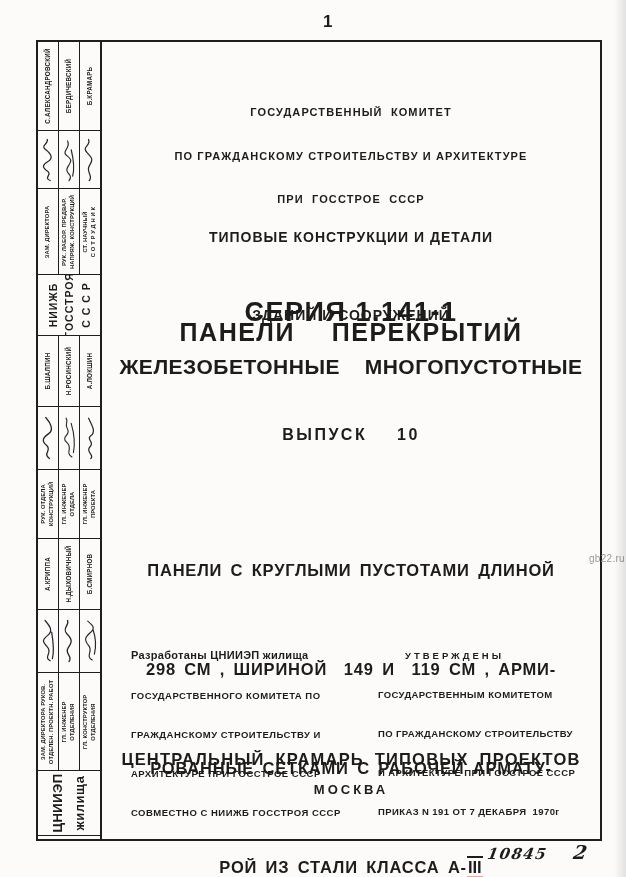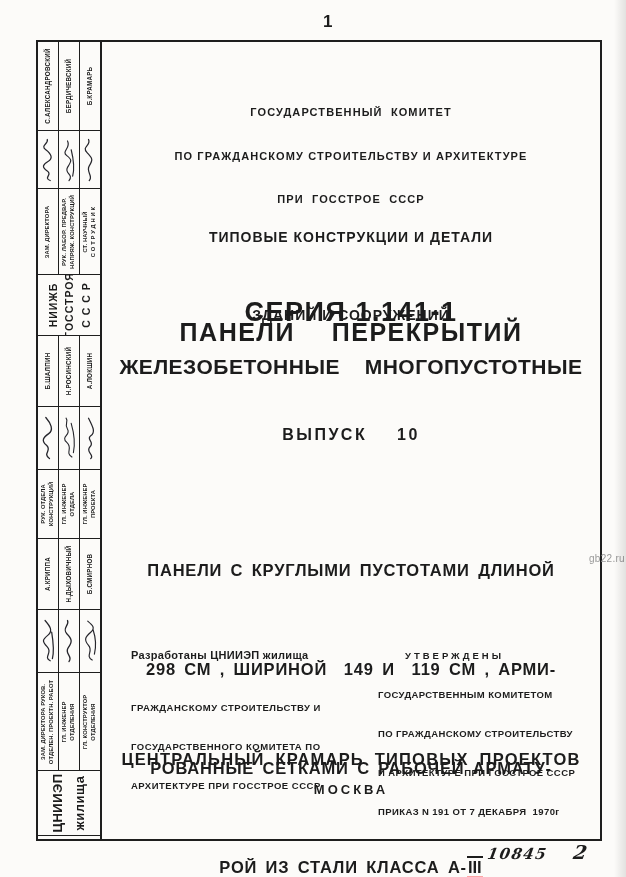--- a/index.html
+++ b/index.html
@@ -48,21 +48,21 @@
   .series{ top:208px; font-size:27px; font-weight:700; letter-spacing:1.5px;margin-top:47px; }
   .subject1{ top:276px; font-size:25px; font-weight:700; letter-spacing:1.5px; word-spacing:10px; }
   .subject2{ top:313px; font-size:21px; font-weight:700; letter-spacing:.5px; word-spacing:6px; }
   .issue{ top:384px; font-size:16px; font-weight:700; letter-spacing:2.5px; word-spacing:8px; }
   .desc{ top:446px; font-size:16.5px; font-weight:700; letter-spacing:.8px; word-spacing:3px; line-height:33px; }
   .steel{ border-top:2px solid #1c1c1c; border-bottom:4px solid #fca5a5; padding:0 1px; letter-spacing:0; }
   .credits-left{
     position:absolute; top:581px; left:29px; width:250px; text-align:left;
     font-size:9.5px; font-weight:700; letter-spacing:.5px; line-height:13px; white-space:pre;
   }
-  .credits-left .first{ font-size:11px; letter-spacing:.3px; margin-bottom:13px; }
+  .credits-left .first{ font-size:11px; letter-spacing:.3px; margin-bottom:1px; }
   .credits-right{
     position:absolute; top:581px; left:276px; width:235px; text-align:left;
     font-size:9.5px; font-weight:700; letter-spacing:.4px; line-height:13px; white-space:pre;
   }
   .credits-right .first{ letter-spacing:3px;margin-left:27px; }
   .publisher{ top:708px; font-size:16.5px; font-weight:700; letter-spacing:1.2px; word-spacing:5px; }
   .city{ top:740px; font-size:13px; font-weight:600; letter-spacing:3px; }
   
   .watermark{
     position:absolute; top:553px; right:1px; font-size:10px; color:#9a9a9a; letter-spacing:.3px;
@@ -260,23 +260,24 @@
 
       <div class="blk desc">
         <div>ПАНЕЛИ С КРУГЛЫМИ ПУСТОТАМИ ДЛИНОЙ</div>
         <div>298 СМ , ШИРИНОЙ  149 И  119 СМ , АРМИ-</div>
         <div>РОВАННЫЕ СЕТКАМИ С РАБОЧЕЙ АРМАТУ-</div>
         <div><span>РОЙ ИЗ СТАЛИ КЛАССА А-</span><span class="steel">III</span></div>
       </div>
 
       <div class="credits-left">
         <div class="first">Разработаны ЦНИИЭП жилища</div>
+        <div>ГОСУДАРСТВЕННОГО КОМИТЕТА ПО</div>
         <div>ГРАЖДАНСКОМУ СТРОИТЕЛЬСТВУ И</div>
-        <div>ГОСУДАРСТВЕННОГО КОМИТЕТА ПО</div>
         <div>АРХИТЕКТУРЕ ПРИ ГОССТРОЕ СССР</div>
+        <div>СОВМЕСТНО С НИИЖБ ГОССТРОЯ СССР</div>
       </div>
 
       <div class="credits-right">
         <div class="first">УТВЕРЖДЕНЫ</div>
         <div>ГОСУДАРСТВЕННЫМ КОМИТЕТОМ</div>
         <div>ПО ГРАЖДАНСКОМУ СТРОИТЕЛЬСТВУ</div>
         <div>И АРХИТЕКТУРЕ ПРИ ГОССТРОЕ СССР</div>
         <div>ПРИКАЗ N 191 ОТ 7 ДЕКАБРЯ  1970г</div>
       </div>
 

